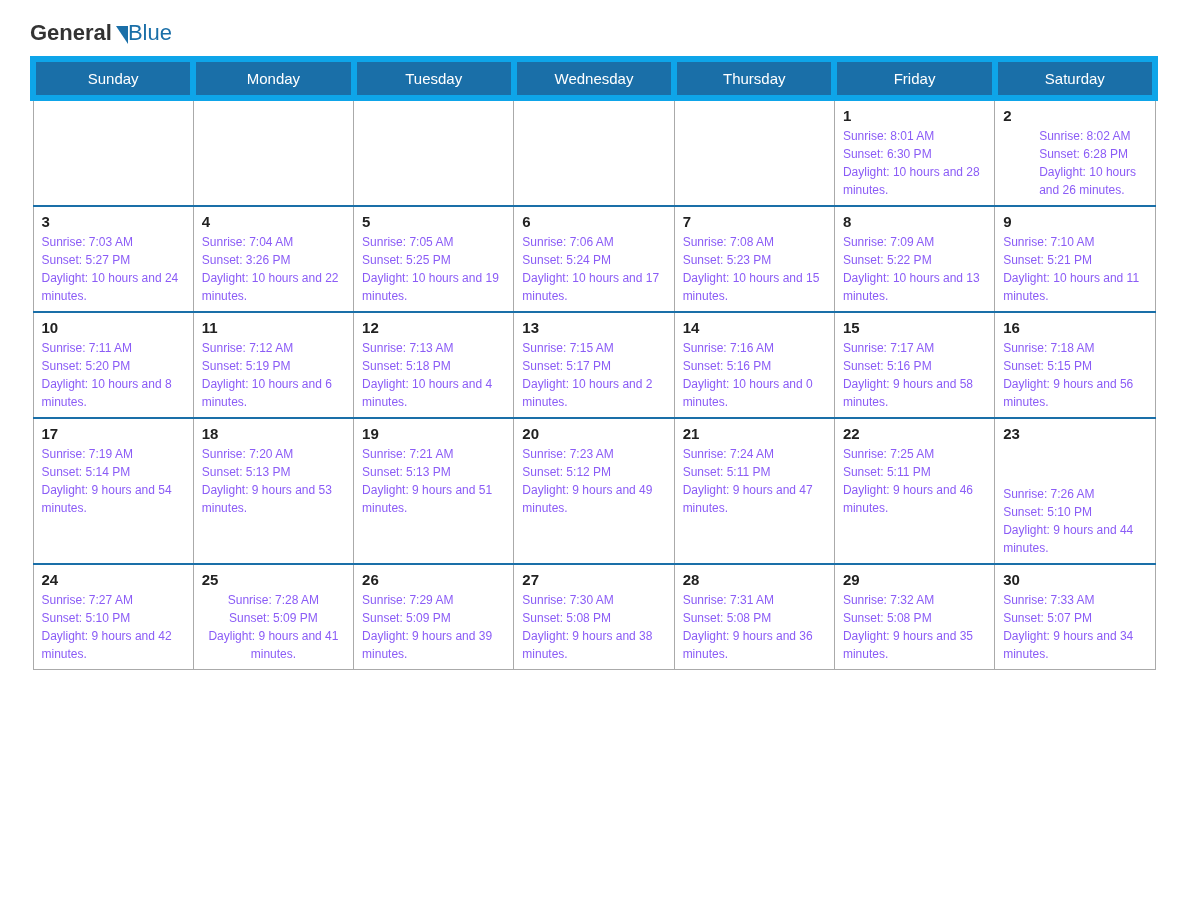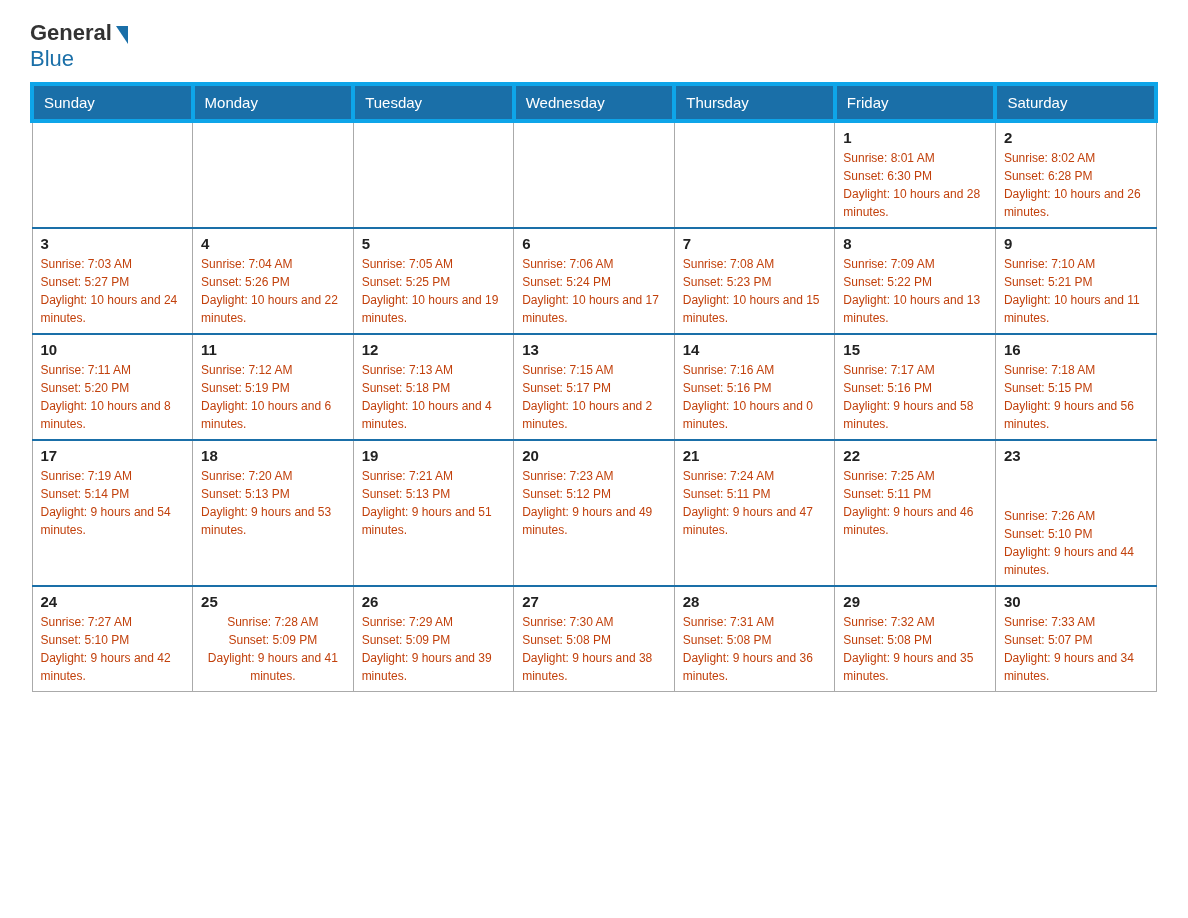--- a/index.html
+++ b/index.html
@@ -10,21 +10,21 @@
       color: #333;
     }
     .header-row {
       display: flex;
       align-items: flex-start;
       justify-content: space-between;
       margin-bottom: 10px;
     }
     .logo {
       display: flex;
-      flex-direction: column;
+      flex-direction: row;
       align-items: flex-start;
     }
     .logo-top {
       font-size: 22px;
       font-weight: bold;
       color: #333;
       display: flex;
       align-items: center;
       gap: 2px;
     }
@@ -61,22 +61,22 @@
       width: 100%;
       border-collapse: collapse;
       margin-top: 10px;
     }
     .calendar thead tr th {
       background-color: #1a6fa8;
       color: #ffffff;
       font-size: 15px;
       font-weight: normal;
       padding: 8px 10px;
-      text-align: left;
-      border: 4px solid #0ea5e9;
+      text-align: center;
+      border: 6px solid #0ea5e9;
     }
     .calendar tbody tr td {
       vertical-align: top;
       border: 1px solid #aaa;
       padding: 6px 8px;
       width: 14.28%;
       min-height: 90px;
       font-size: 12.5px;
       color: #333;
       background: #fff;
@@ -86,21 +86,21 @@
     }
     .day-number {
       font-size: 15px;
       font-weight: bold;
       margin-bottom: 3px;
       color: #222;
     }
     .day-info {
       font-size: 12px;
       line-height: 1.5;
-      color: #c2410c;
+      color: #8b5cf6;
     }
     .empty-cell {
       background: #f9f9f9;
     }
   </style>
 </head>
 <body>
 
 <div class="header-row">
   <div class="logo">
@@ -134,36 +134,36 @@
         <td class="empty-cell"></td>
         <td class="empty-cell"></td>
         <td>
           <div class="day-number">1</div>
           <div class="day-info" style="white-space: pre-line;">Sunrise: 8:01 AM
 Sunset: 6:30 PM
 Daylight: 10 hours and 28 minutes.</div>
         </td>
         <td>
           <div class="day-number">2</div>
-          <div class="day-info" style="white-space: pre-line;">Sunrise: 8:02 AM
+          <div class="day-info" style="white-space: pre-line; margin-left: 36px;">Sunrise: 8:02 AM
 Sunset: 6:28 PM
 Daylight: 10 hours and 26 minutes.</div>
         </td>
       </tr>
       <tr>
         <td>
           <div class="day-number">3</div>
           <div class="day-info" style="white-space: pre-line;">Sunrise: 7:03 AM
 Sunset: 5:27 PM
 Daylight: 10 hours and 24 minutes.</div>
         </td>
         <td>
           <div class="day-number">4</div>
           <div class="day-info" style="white-space: pre-line;">Sunrise: 7:04 AM
-Sunset: 5:26 PM
+Sunset: 3:26 PM
 Daylight: 10 hours and 22 minutes.</div>
         </td>
         <td>
           <div class="day-number">5</div>
           <div class="day-info" style="white-space: pre-line;">Sunrise: 7:05 AM
 Sunset: 5:25 PM
 Daylight: 10 hours and 19 minutes.</div>
         </td>
         <td>
           <div class="day-number">6</div>

